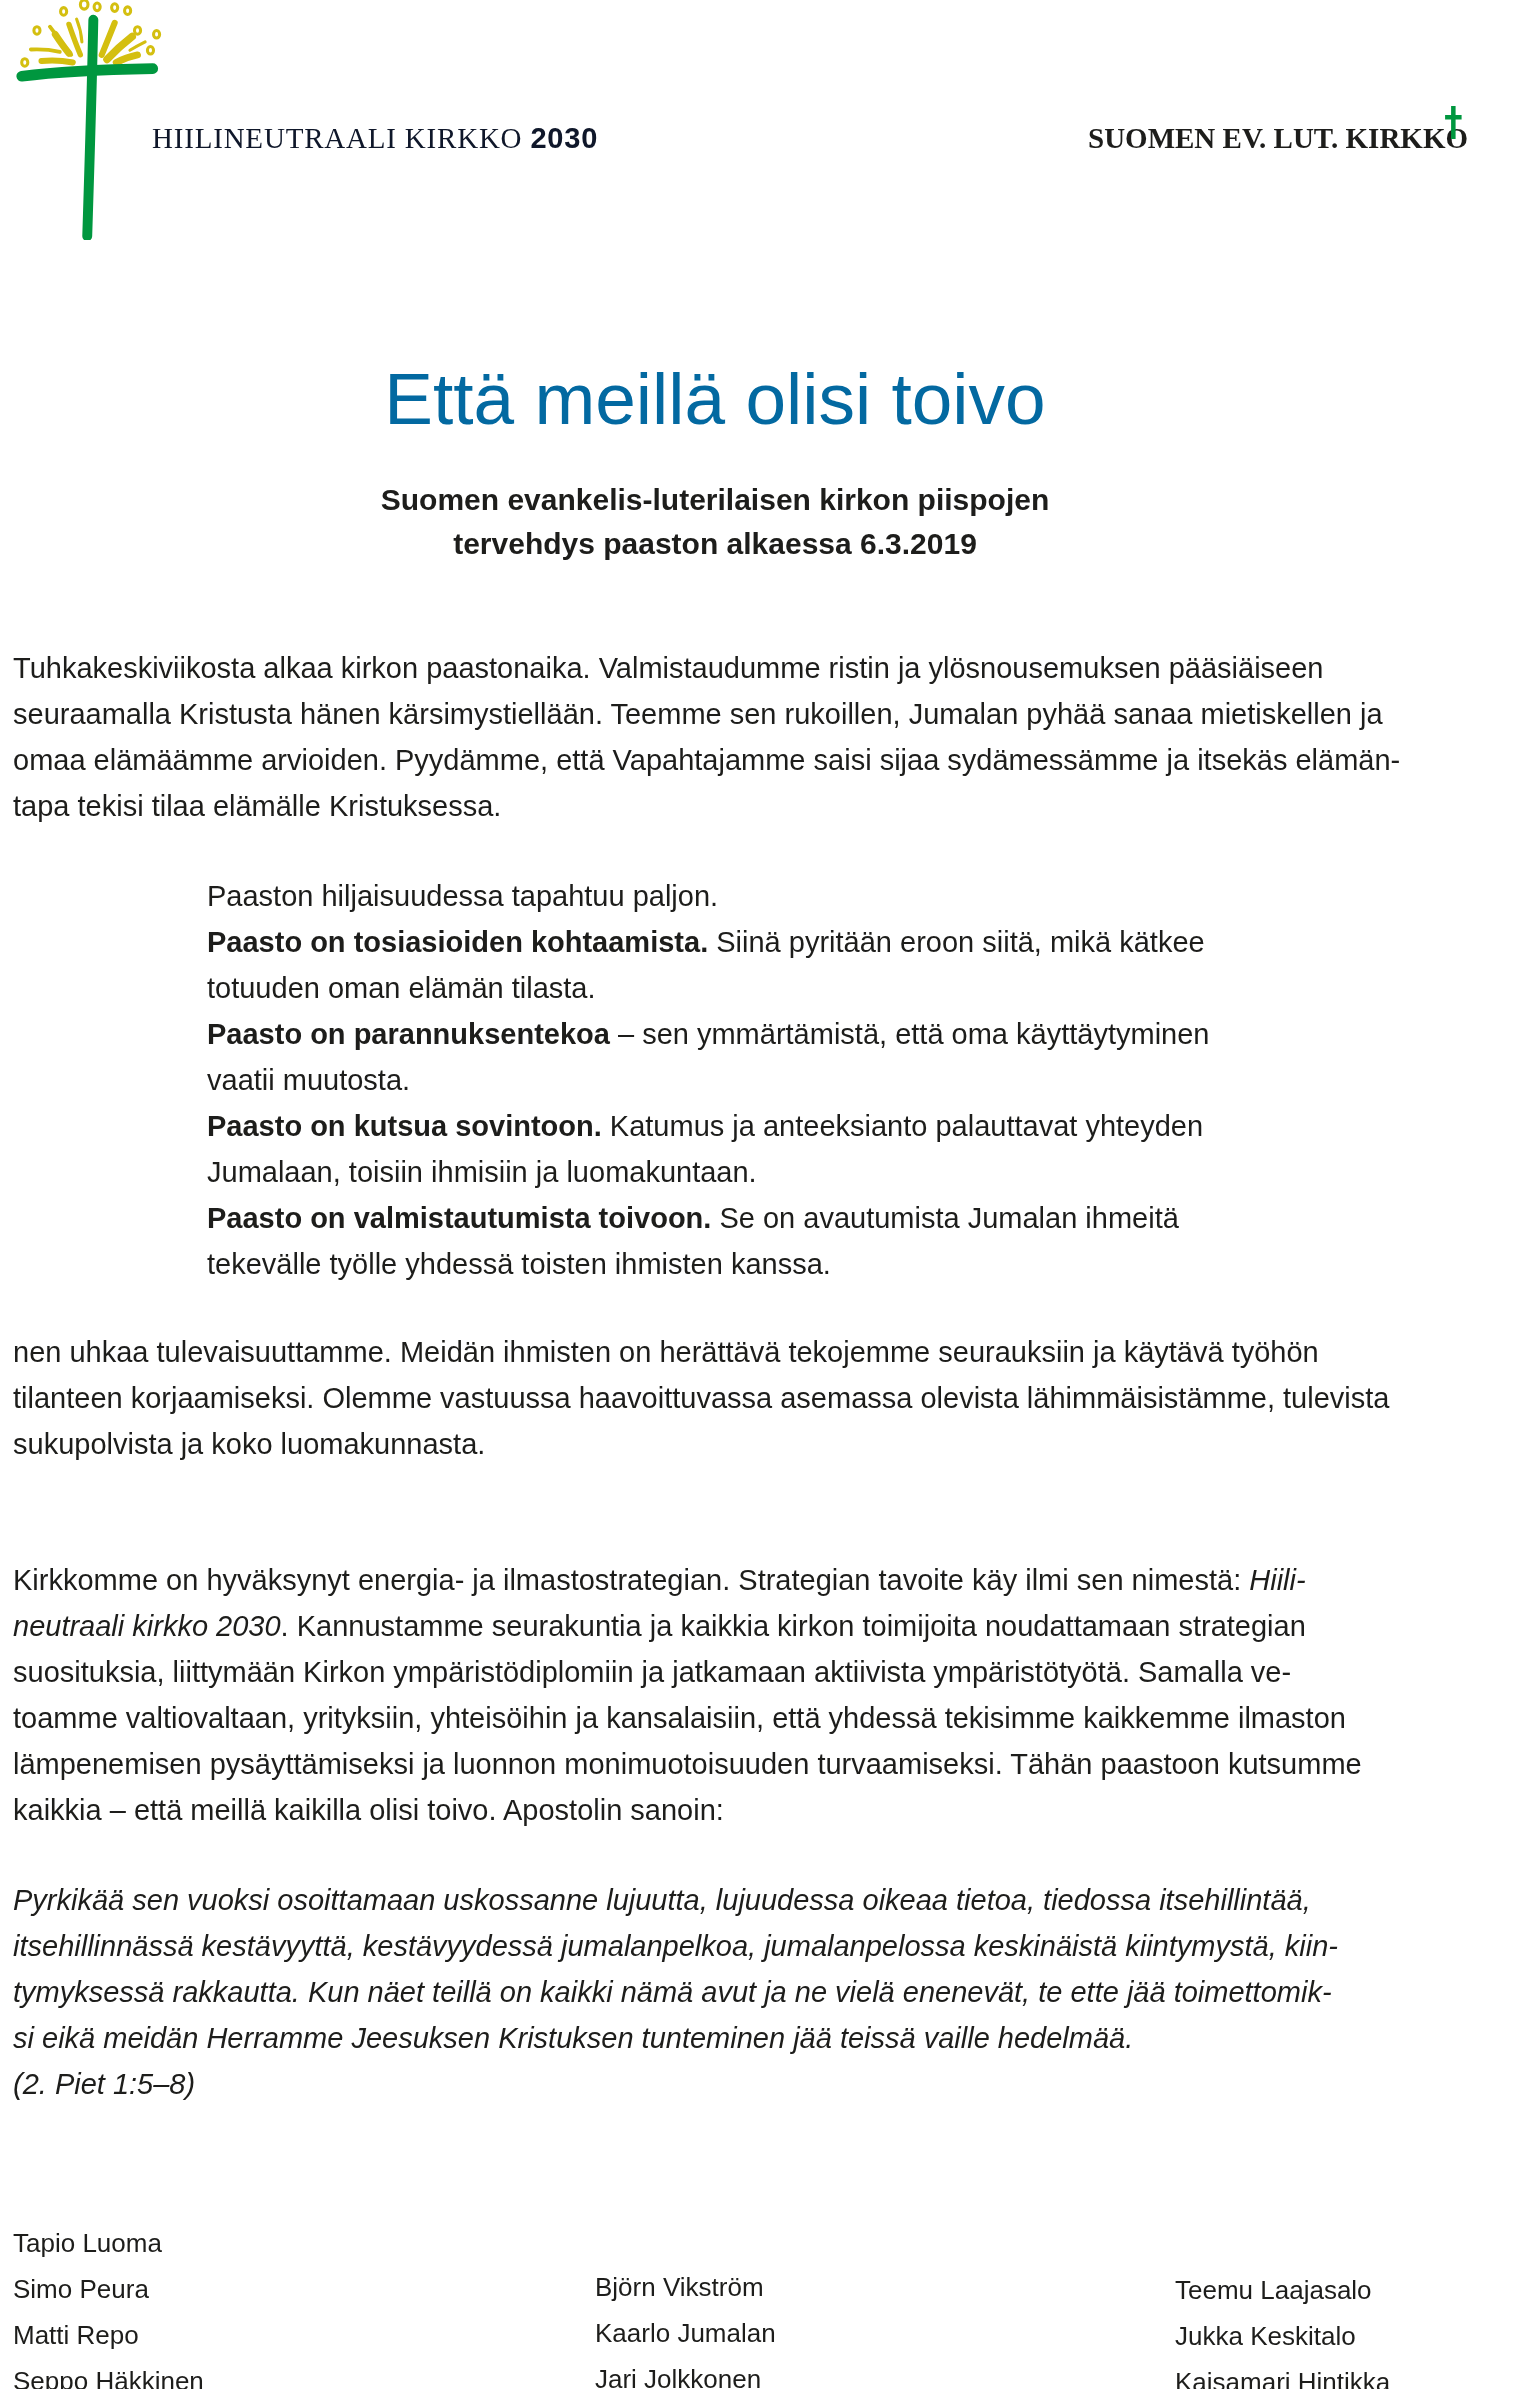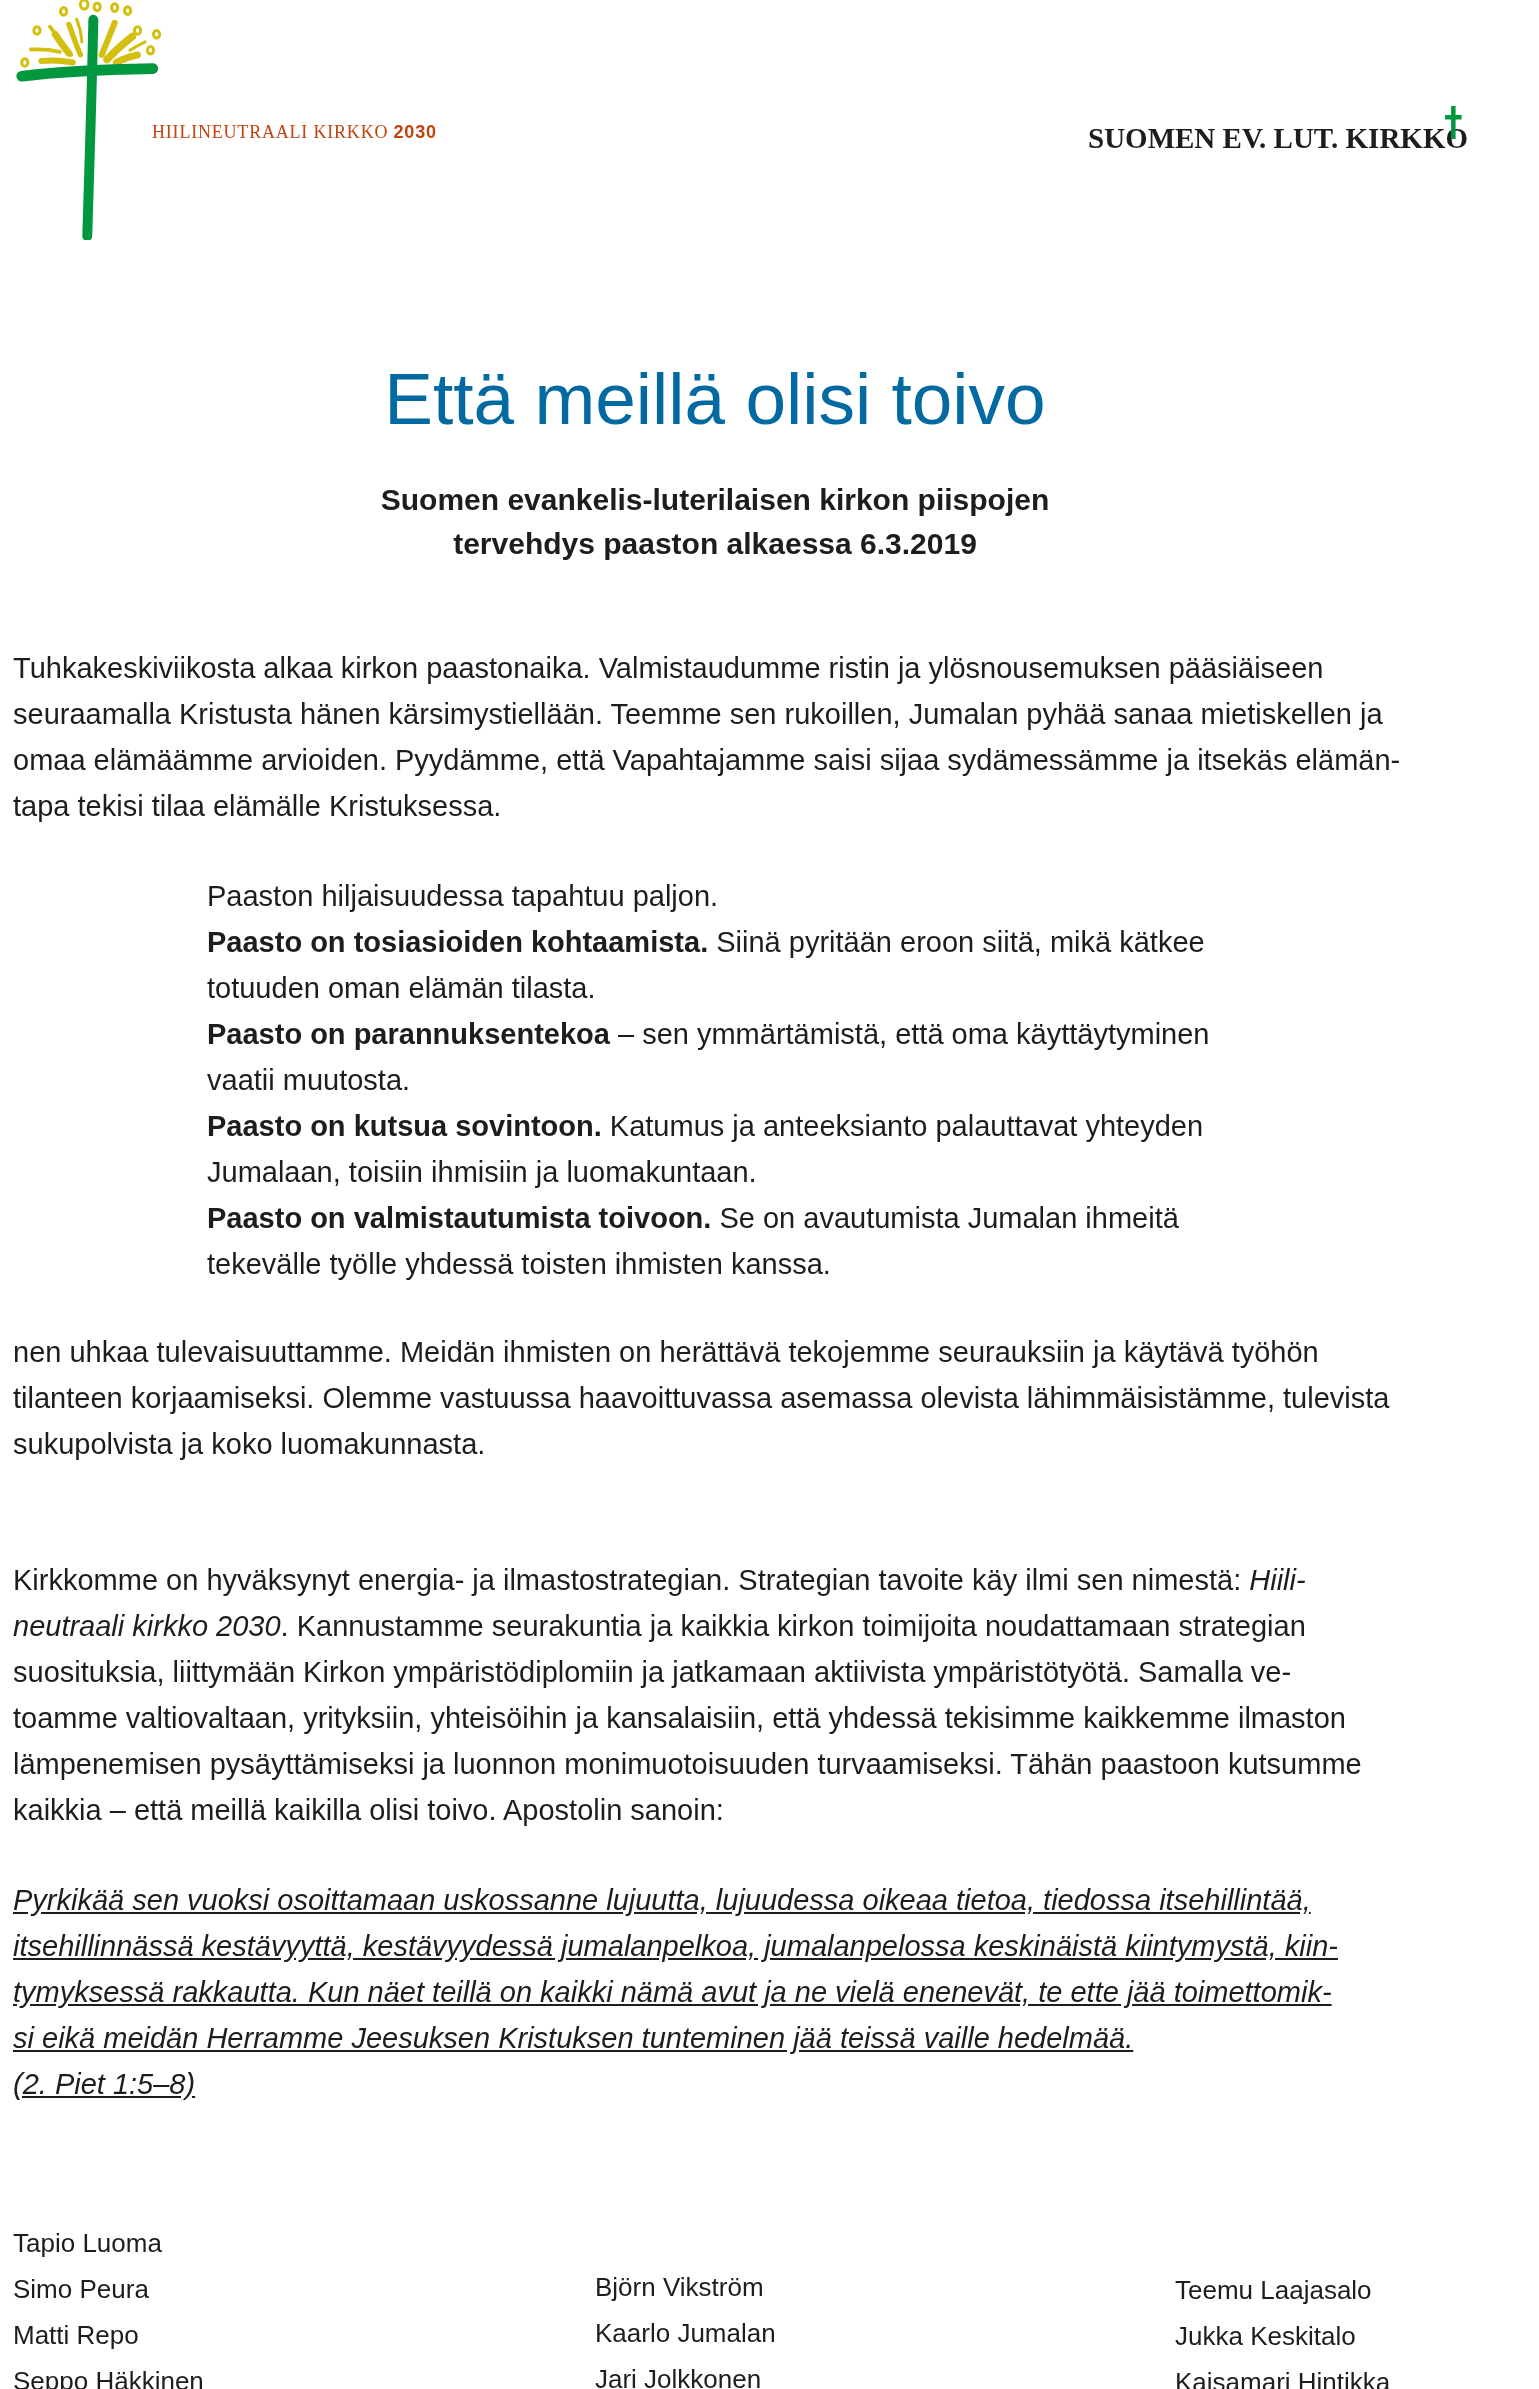--- a/index.html
+++ b/index.html
@@ -3,22 +3,22 @@
 <meta charset="utf-8">
 <style>
   html, body { margin: 0; padding: 0; background: #ffffff; }
   body {
     width: 1539px; height: 2389px; position: relative; overflow: hidden;
     font-family: "Liberation Sans", sans-serif; color: #1d1d1b;
   }
   .abs { position: absolute; }
   .logo-mark { left: 7.6px; top: 0px; width: 160px; height: 240px; }
   .logo-text {
-    left: 152px; top: 122px; font-size: 18px; letter-spacing: 0.8px;
-    color: #c2410c; white-space: nowrap; font-family: "Liberation Serif", serif;
+    left: 152px; top: 122px; font-size: 29px; letter-spacing: 0.8px;
+    color: #0f172a; white-space: nowrap; font-family: "Liberation Serif", serif;
   }
   .logo-text b { font-family: "Liberation Sans", sans-serif; font-weight: bold; }
   .church-name {
     left: 1088px; top: 122px; font-size: 29px; font-weight: bold;
     white-space: nowrap; font-family: "Liberation Serif", serif; color: #1d1d1b;
     letter-spacing: 0px;
   }
   .church-cross { left: 1445px; top: 106px; width: 16.7px; height: 33px; }
   .title {
     left: 0; width: 1430px; top: 357px; text-align: center;
@@ -28,21 +28,21 @@
   .subtitle {
     left: 0; width: 1430px; top: 478px; text-align: center;
     font-size: 30px; font-weight: bold; line-height: 44px;
   }
   .para {
     left: 13px; width: 1491px; font-size: 29px; line-height: 46px;
     text-align: justify; text-align-last: left;
   }
   .indent { left: 207px; width: 1110px; font-size: 29px; line-height: 46px; }
   .indent .line { white-space: nowrap; }
-  .quote { font-style: italic; text-decoration: underline; }
+  .quote { font-style: italic; }
   .sig { font-size: 26px; line-height: 46px; white-space: nowrap; margin-top: 24px; }
   .line { display: block; white-space: nowrap; }
 </style>
 </head>
 <body>
 
 <svg class="abs logo-mark" viewBox="0 0 210 315">
   <g fill="none" stroke="#d4bf10" stroke-linecap="round">
     <path d="M80 32 Q88 55 95 72" stroke-width="7"></path>
     <path d="M55 35 Q70 55 83 72" stroke-width="5"></path>

